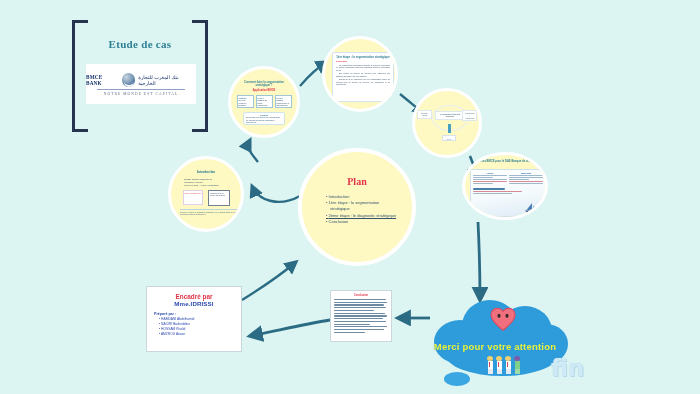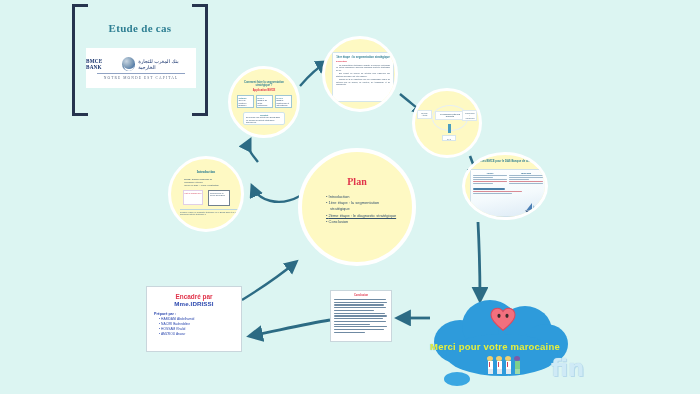--- a/index.html
+++ b/index.html
@@ -22,21 +22,21 @@
     z-index:2;
     overflow:hidden;
   }
   .rect-slide {
     position:absolute; background:#ffffff;
     border:1px solid #c9d6dc;
     z-index:2; overflow:hidden;
   }
 
   
-  #frame-etude { position:absolute; left:64px; top:4px; width:152px; height:112px; z-index:3; }
+  #frame-etude { position:absolute; left:64px; top:20px; width:152px; height:112px; z-index:3; }
   #frame-etude .bracket {
     position:absolute; width:16px; top:0; bottom:0;
     border-top:3px solid #26344f; border-bottom:3px solid #26344f;
   }
   #frame-etude .bracket.left { left:8px; border-left:3px solid #26344f; }
   #frame-etude .bracket.right { right:8px; border-right:3px solid #26344f; }
   #etude-title {
     position:absolute; top:18px; left:0; right:0; text-align:center;
     font-family:"Liberation Serif", serif; font-weight:bold;
     font-size:11px; color:#2e7f93; letter-spacing:.3px;
@@ -406,21 +406,21 @@
     <div class="cloud-lobe" style="left:96px; top:34px; width:44px; height:40px;"></div>
     <div class="cloud-lobe" style="left:18px; top:44px; width:112px; height:42px;"></div>
     <div class="cloud-lobe" style="left:16px; top:82px; width:26px; height:14px; background:#3aa7e2;"></div>
 
     <svg id="heart" viewBox="0 0 32 30">
       <path d="M16,29 C7,22 1,16 1,10 C1,5 4.5,1.5 9,1.5 C12,1.5 14.6,3.2 16,5.6 C17.4,3.2 20,1.5 23,1.5 C27.5,1.5 31,5 31,10 C31,16 25,22 16,29 Z" fill="#f2707e" stroke="#d94a5e" stroke-width="1.4"></path>
       <ellipse cx="11" cy="11" rx="2" ry="2.6" fill="#3b2b2b"></ellipse>
       <ellipse cx="21" cy="11" rx="2" ry="2.6" fill="#3b2b2b"></ellipse>
     </svg>
 
-    <div id="merci-text">Merci pour votre marocaine</div>
+    <div id="merci-text">Merci pour votre attention</div>
 
     <div id="people">
       <div class="person">
         <div class="head" style="background:#f0d070"></div>
         <div class="body"></div>
           <div class="tie"></div>
         <div class="legs"></div>
       </div>
       <div class="person">
         <div class="head" style="background:#f0d070"></div>

